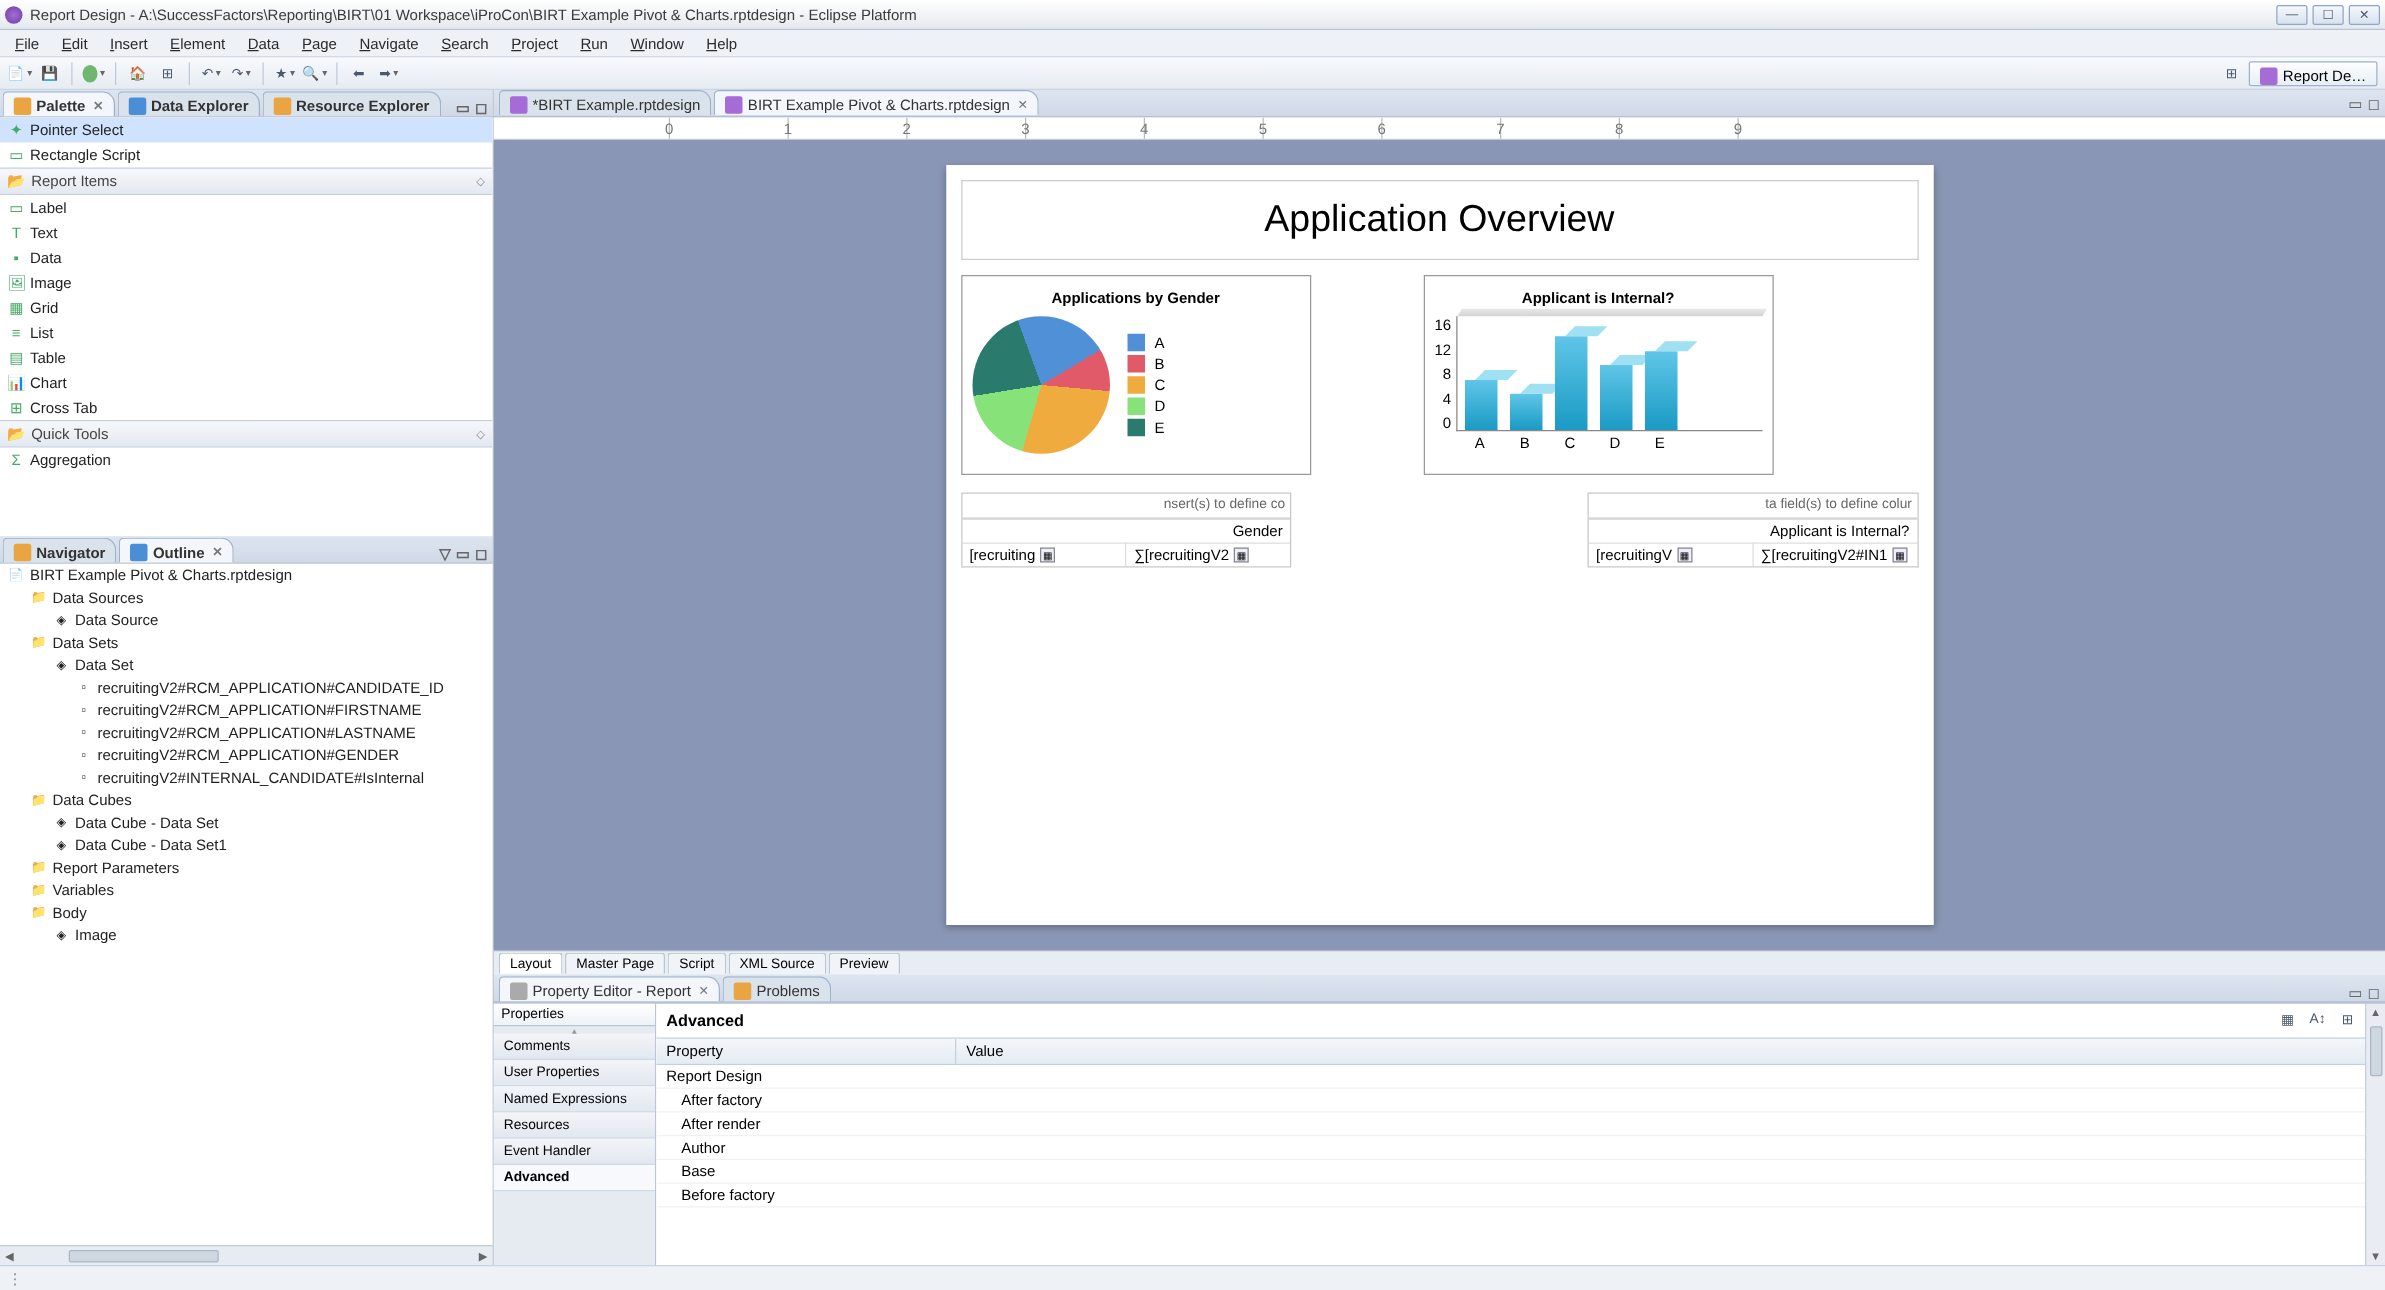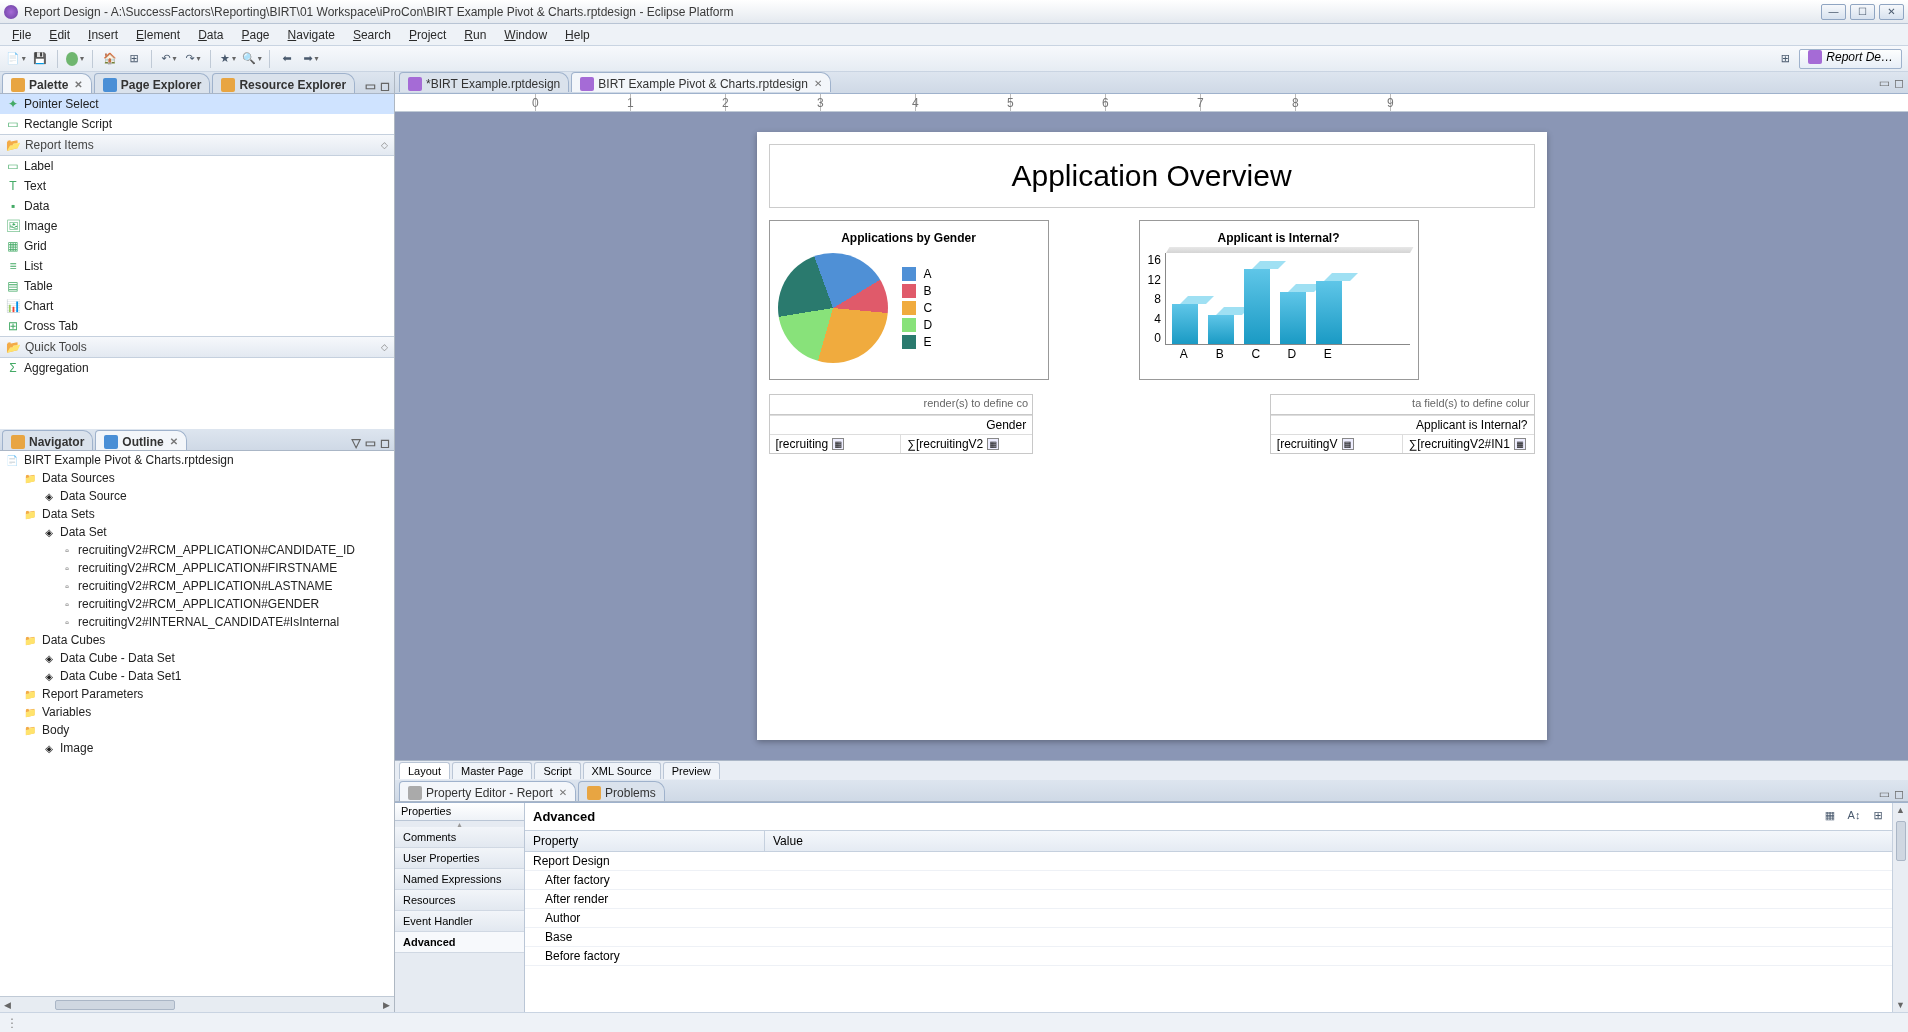--- a/index.html
+++ b/index.html
@@ -16,21 +16,21 @@
 .menubar { height:22px; background:#eef2f7; display:flex; align-items:center; padding:0 4px; border-bottom:1px solid #c9d4e2; gap:2px; }
 .menubar .mi { padding:2px 8px; color:#2a2a2a; cursor:default; }
 .menubar .mi u { text-decoration:underline; }
 
 
 .toolbar { height:26px; background:linear-gradient(#f7f9fc,#e6ecf3); border-bottom:1px solid #c9d4e2; display:flex; align-items:center; padding:0 6px; gap:4px; }
 .tbtn { width:20px; height:20px; border:1px solid transparent; display:flex; align-items:center; justify-content:center; color:#4a5a6e; font-size:11px; border-radius:2px; }
 .tsep { width:1px; height:18px; background:#c0cad6; margin:0 3px; }
 .tdrop::after { content:"▾"; font-size:8px; margin-left:2px; color:#666; }
 .perspective { margin-left:auto; display:flex; align-items:center; gap:4px; }
-.persp-btn { height:20px; padding:0 8px; border:1px solid #9fb2cc; background:linear-gradient(#fdfefe,#e7eef7); border-radius:2px; display:flex; align-items:flex-start; gap:4px;font-style:italic; }
+.persp-btn { height:20px; padding:0 8px; border:1px solid #9fb2cc; background:linear-gradient(#fdfefe,#e7eef7); border-radius:2px; display:flex; align-items:flex-end; gap:4px; }
 
 
 .main { display:flex; height:calc(100vh - 24px - 22px - 26px - 20px); }
 .left-col { width:395px; display:flex; flex-direction:column; border-right:1px solid #aeb7c2; }
 .right-col { flex:1; display:flex; flex-direction:column; }
 
 
 .view-tabs { height:22px; background:linear-gradient(#dde5ef,#cfd9e6); display:flex; align-items:flex-end; border-bottom:1px solid #aab6c6; padding-left:2px;font-weight:bold; }
 .vtab { height:20px; padding:2px 8px 0; background:#f3f6fa; border:1px solid #9fb2cc; border-bottom:none; border-top-left-radius:4px; border-top-right-radius:10px; margin-right:2px; display:flex; align-items:center; gap:4px; color:#333; }
 .vtab.inactive { background:#dae2ec; }
@@ -188,21 +188,21 @@
   <div class="left-col">
 
     <div class="view-tabs">
       <div class="vtab">
         <span class="ico orange"></span>
         <span>Palette</span>
         <span class="close">✕</span>
       </div>
       <div class="vtab inactive">
         <span class="ico blue"></span>
-        <span>Page Explorer</span>
+        <span>Data Explorer</span>
       </div>
       <div class="vtab inactive">
         <span class="ico orange"></span>
         <span>Resource Explorer</span>
       </div>
       <div class="view-toolbar">
         <span>▭</span>
         <span>◻</span>
       </div>
     </div>
@@ -481,21 +481,21 @@
                     <span>D</span>
                     <span>E</span>
                   </div>
               </div>
             </div>
           </div>
         </div>
 
         <div class="pivot-row">
           <div class="pivot">
-            <div class="hdr" style="text-align:right">render(s) to define co</div>
+            <div class="hdr" style="text-align:right">nsert(s) to define co</div>
             <div class="cell">
                 <span style="margin-left:auto">Gender</span>
               </div>
             <div style="display:flex">
               <div class="cell" style="flex:1">
                 <span>[recruiting</span>
                   <span class="mini">▦</span>
               </div>
               <div class="cell" style="flex:1;border-left:1px solid #ddd">
                 <span>∑[recruitingV2</span>

